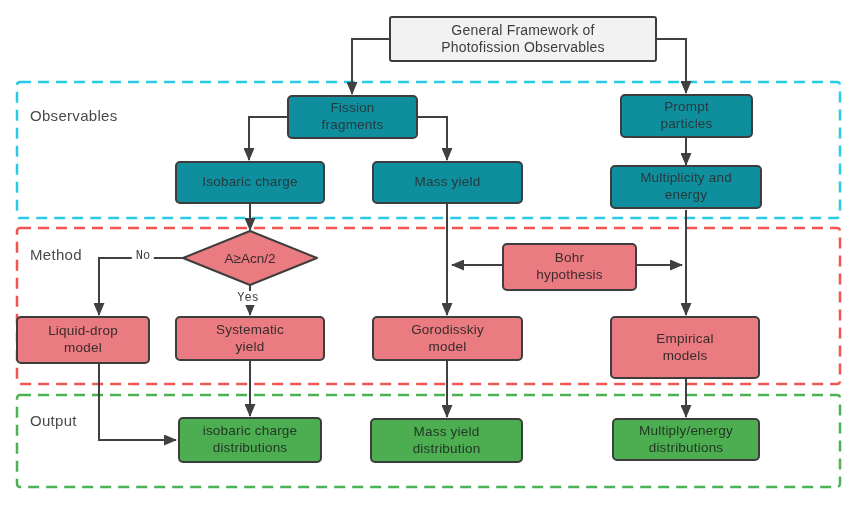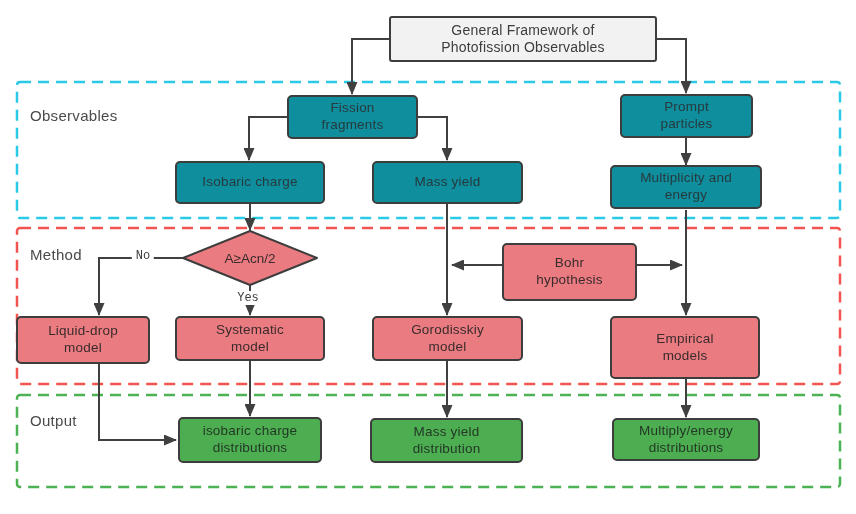--- a/index.html
+++ b/index.html
@@ -111,26 +111,26 @@
   <div class="node teal" style="left:175px; top:161px; width:150px; height:43px">Isobaric charge</div>
   <div class="node teal" style="left:372px; top:161px; width:151px; height:43px">Mass yield</div>
   <div class="node teal" style="left:610px; top:165px; width:152px; height:44px">Multiplicity and
 energy</div>
 
   <div class="diamond-label" style="left:183px; top:231px; width:134px; height:54px">A≥Acn/2</div>
 
   <span class="edge-label" style="left:143px; top:249px">No</span>
   <span class="edge-label" style="left:248px; top:291px">Yes</span>
 
-  <div class="node pink" style="left:502px; top:243px; width:135px; height:58px">Bohr
+  <div class="node pink" style="left:502px; top:243px; width:135px; height:48px">Bohr
 hypothesis</div>
   <div class="node pink" style="left:16px; top:316px; width:134px; height:48px">Liquid-drop
 model</div>
   <div class="node pink" style="left:175px; top:316px; width:150px; height:45px">Systematic
-model</div>
+yield</div>
   <div class="node pink" style="left:372px; top:316px; width:151px; height:45px">Gorodisskiy
 model</div>
   <div class="node pink" style="left:610px; top:316px; width:150px; height:63px">Empirical
 models</div>
 
   <div class="node green" style="left:178px; top:417px; width:144px; height:46px">isobaric charge
 distributions</div>
   <div class="node green" style="left:370px; top:418px; width:153px; height:45px">Mass yield
 distribution</div>
   <div class="node green" style="left:612px; top:418px; width:148px; height:43px">Multiply/energy

